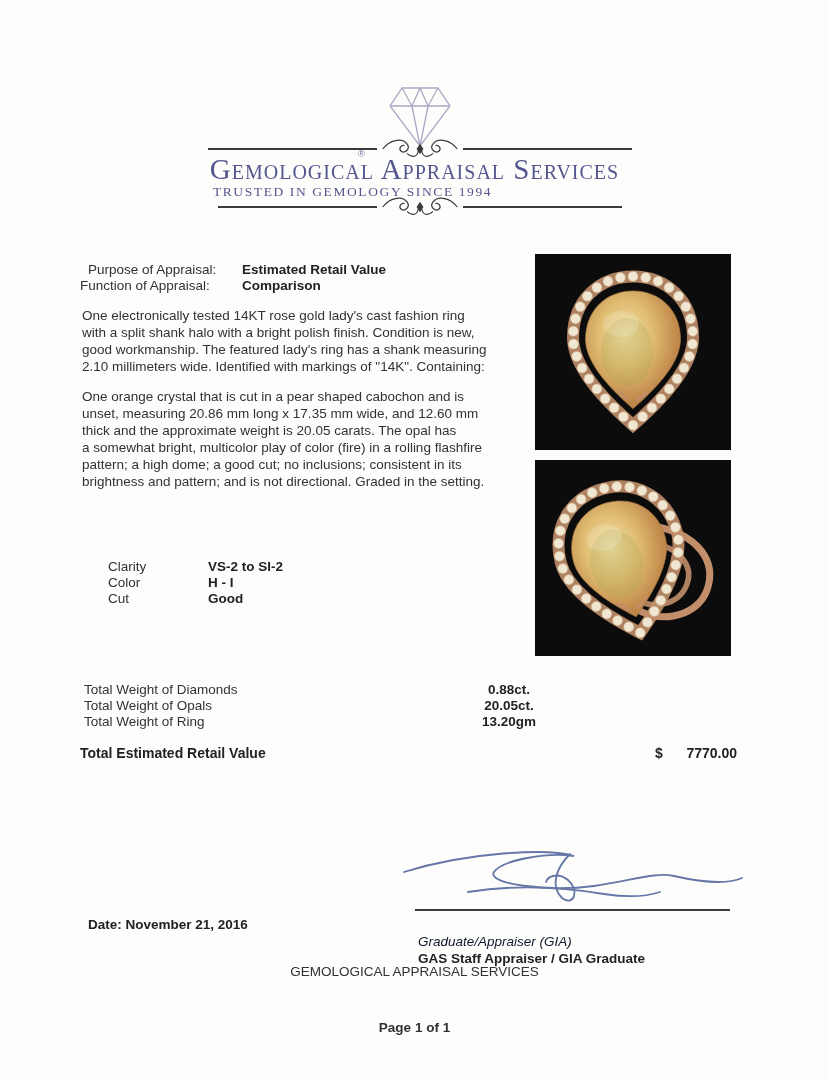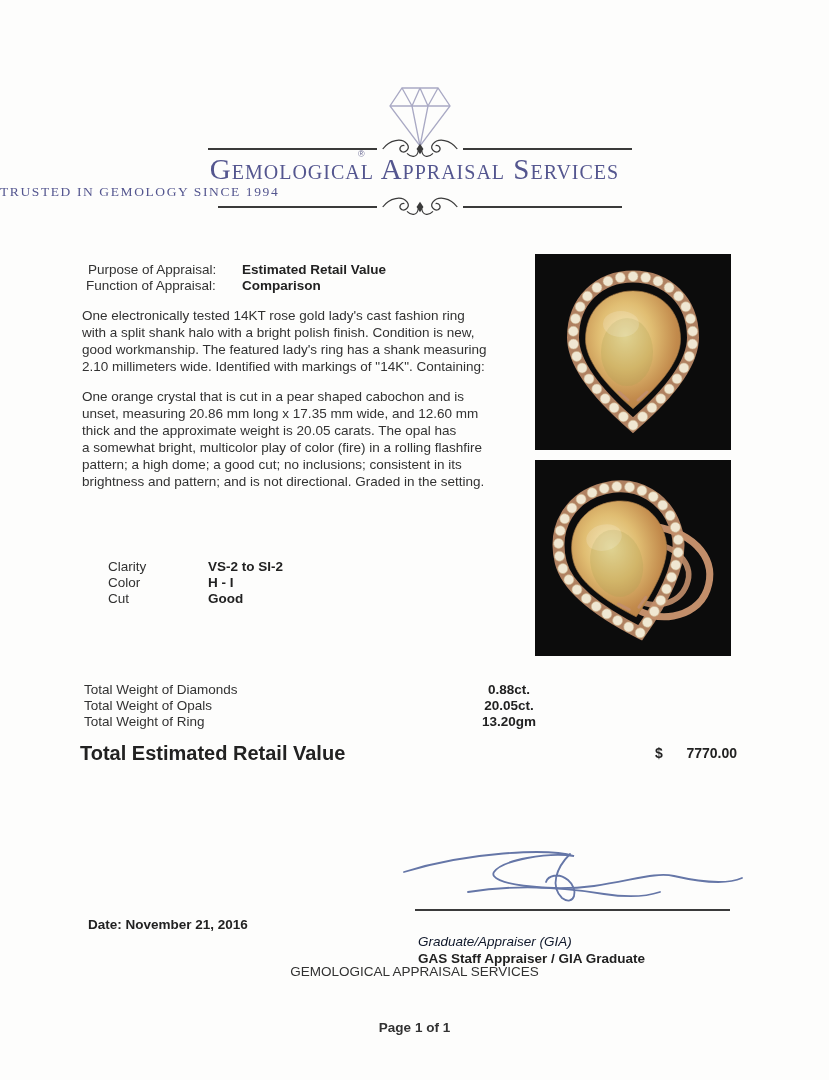--- a/index.html
+++ b/index.html
@@ -4,21 +4,21 @@
 <style>
   html,body{margin:0;padding:0;background:#ffffff;}
   .page{position:relative;width:829px;height:1080px;background:#fdfdfc;
         font-family:"Liberation Sans",sans-serif;color:#323232;overflow:hidden;}
   .abs{position:absolute;}
   .lbl{font-size:13.5px;line-height:16px;}
   .val{font-size:13.5px;line-height:16px;font-weight:bold;color:#222;}
   .para{font-size:13.5px;line-height:17px;white-space:pre-line;width:452px;}
   .brand{width:829px;text-align:center;font-family:"Liberation Serif",serif;
          font-variant-caps:small-caps;font-size:29px;letter-spacing:1px;font-weight:500;}
-  .tagline{width:705px;text-align:left;font-family:"Liberation Serif",serif;
+  .tagline{width:705px;text-align:center;font-family:"Liberation Serif",serif;
            font-size:13.5px;letter-spacing:1.6px;font-weight:500;}
   .rule-row{display:flex;align-items:center;}
   .rule-seg{flex:1;height:2px;background:#3a3a3a;}
   .footer-line{width:829px;text-align:center;font-size:13.5px;line-height:16px;}
   .photo{width:196px;height:196px;background:#0c0c0c;}
   .regmark{font-size:9px;color:#6d6d96;}
   .italic{font-style:italic;font-weight:normal;color:#0f172a;}
 </style>
 </head>
 <body>
@@ -64,21 +64,21 @@
         <path d="M88,15 C80,4 66,2 60,9 C56,14 61,20 66,18 C70,16 68,10 63,11"></path>
         <path d="M60,20 C54,26 48,24 47,17"></path>
       </g>
       <path d="M45,9 L49,15 L45,21 L41,15 Z" fill="#3a3a3a"></path>
     </svg>
     <div class="rule-seg"></div>
   </div>
 
   <span class="abs lbl" style="left:88px;top:262px">Purpose of Appraisal:</span>
   <span class="abs val" style="left:242px;top:262px">Estimated Retail Value</span>
-  <span class="abs lbl" style="left:86px;top:278px">Function of Appraisal:</span>
+  <span class="abs lbl" style="left:80px;top:278px">Function of Appraisal:</span>
   <span class="abs val" style="left:242px;top:278px">Comparison</span>
 
   <div class="abs para" style="left:82px;top:307px">One electronically tested 14KT rose gold lady's cast fashion ring
 with a split shank halo with a bright polish finish. Condition is new,
 good workmanship. The featured lady's ring has a shank measuring
 2.10 millimeters wide. Identified with markings of "14K". Containing:</div>
   <div class="abs para" style="left:82px;top:388px">One orange crystal that is cut in a pear shaped cabochon and is
 unset, measuring 20.86 mm long x 17.35 mm wide, and 12.60 mm
 thick and the approximate weight is 20.05 carats. The opal has
 a somewhat bright, multicolor play of color (fire) in a rolling flashfire
@@ -195,21 +195,21 @@
         </g>
       </svg></div>
 
   <span class="abs lbl" style="left:84px;top:682px">Total Weight of Diamonds</span>
   <span class="abs val" style="left:453px;top:682px;width:112px;text-align:center">0.88ct.</span>
   <span class="abs lbl" style="left:84px;top:698px">Total Weight of Opals</span>
   <span class="abs val" style="left:453px;top:698px;width:112px;text-align:center">20.05ct.</span>
   <span class="abs lbl" style="left:84px;top:714px">Total Weight of Ring</span>
   <span class="abs val" style="left:453px;top:714px;width:112px;text-align:center">13.20gm</span>
 
-  <span class="abs val" style="left:80px;top:745px;font-size:20px">Total Estimated Retail Value</span>
+  <span class="abs val" style="left:80px;top:745px;font-size:14px">Total Estimated Retail Value</span>
   <span class="abs val" style="left:655px;top:745px;font-size:14px">$</span>
   <span class="abs val" style="left:668px;top:745px;width:69px;text-align:right;font-size:14px">7770.00</span>
 
   <svg class="abs" style="left:398px;top:846px" width="350" height="64" viewBox="0 0 350 64">
     <g stroke="#5d6fa3" stroke-width="1.8" fill="none" stroke-linecap="round" opacity="0.95">
       <path d="M6 26 C70 6 150 2 176 10 C150 6 104 14 96 26 C88 38 150 46 196 40 C236 34 258 26 276 30 C298 35 326 40 344 32"></path>
       <path d="M172 8 C158 22 152 40 164 52 C176 61 182 44 170 34 C160 26 150 30 148 36"></path>
       <path d="M70 46 C120 38 170 42 206 48 C232 52 250 50 262 46"></path>
     </g>
   </svg>

